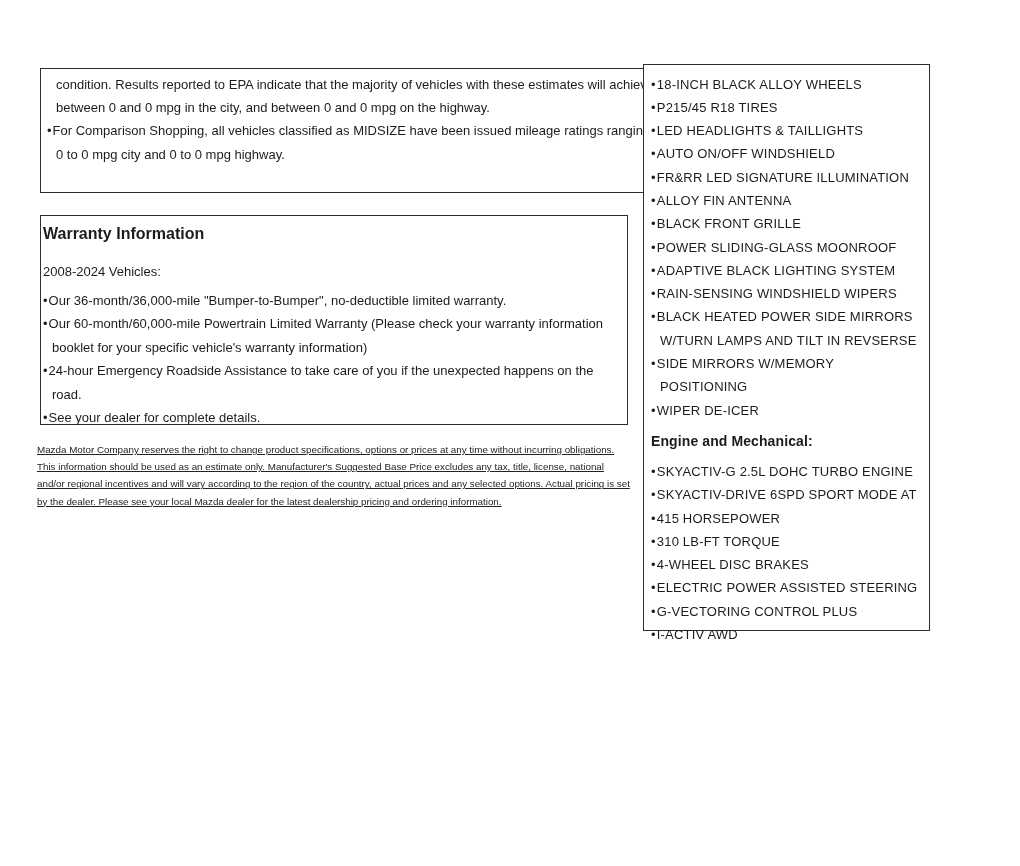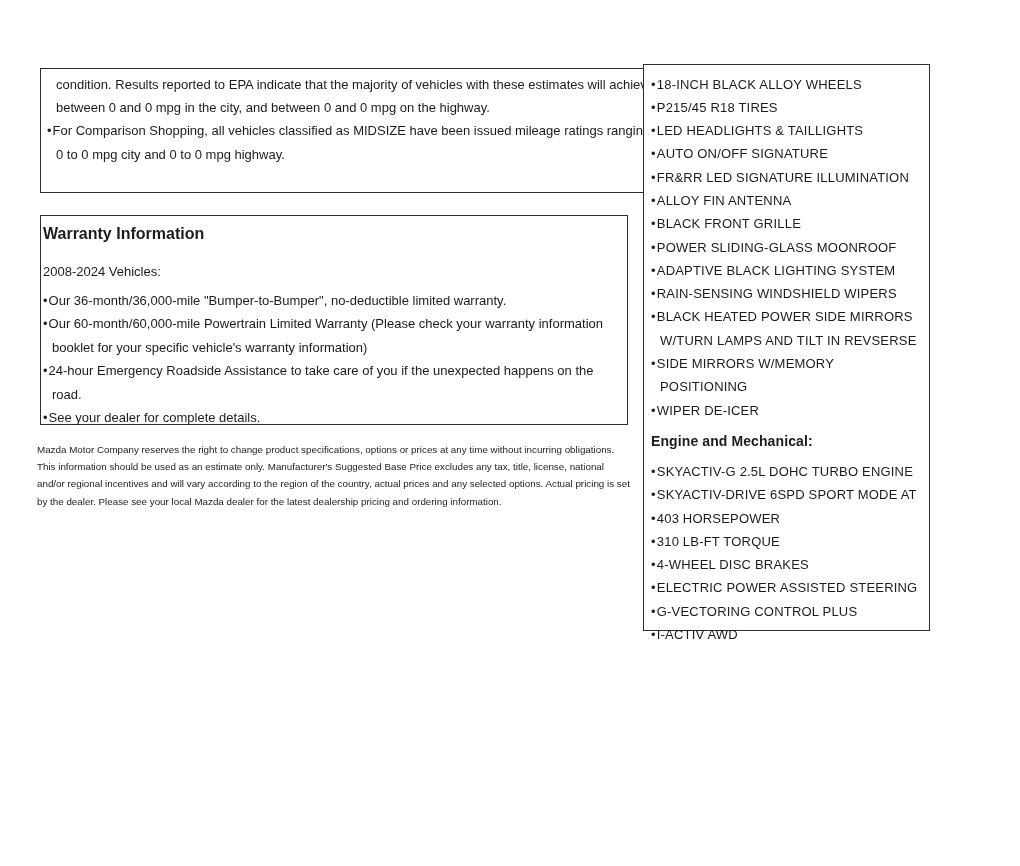--- a/index.html
+++ b/index.html
@@ -66,20 +66,21 @@
   }
 
   
   .disclaimer{
     position:absolute;
     left:37px; top:441px;
     width:594px;
     font-size:9.8px;
     line-height:17.2px;
     color:#232323;
+    text-decoration:underline;
   }
 
   
   .features-box{
     left:643px; top:64px;
     width:287px; height:567px;
     padding:7.5px 8px 0 7px;
     font-size:13px;
     line-height:23.3px;
   }
@@ -115,36 +116,36 @@
       </ul>
   </section>
 
   <p class="disclaimer">Mazda Motor Company reserves the right to change product specifications, options or prices at any time without incurring obligations. This information should be used as an estimate only. Manufacturer's Suggested Base Price excludes any tax, title, license, national and/or regional incentives and will vary according to the region of the country, actual prices and any selected options. Actual pricing is set by the dealer. Please see your local Mazda dealer for the latest dealership pricing and ordering information.</p>
 
   <section class="box features-box">
     <ul class="bullets">
         <li>18-INCH BLACK ALLOY WHEELS</li>
         <li>P215/45 R18 TIRES</li>
         <li>LED HEADLIGHTS &amp; TAILLIGHTS</li>
-        <li>AUTO ON/OFF SIGNATURE</li>
+        <li>AUTO ON/OFF WINDSHIELD</li>
         <li>FR&amp;RR LED SIGNATURE ILLUMINATION</li>
         <li>ALLOY FIN ANTENNA</li>
         <li>BLACK FRONT GRILLE</li>
         <li>POWER SLIDING-GLASS MOONROOF</li>
         <li>ADAPTIVE BLACK LIGHTING SYSTEM</li>
         <li>RAIN-SENSING WINDSHIELD WIPERS</li>
         <li>BLACK HEATED POWER SIDE MIRRORS W/TURN LAMPS AND TILT IN REVSERSE</li>
         <li>SIDE MIRRORS W/MEMORY POSITIONING</li>
         <li>WIPER DE-ICER</li>
       </ul>
     <h2>Engine and Mechanical:</h2>
     <ul class="bullets">
         <li>SKYACTIV-G 2.5L DOHC TURBO ENGINE</li>
         <li>SKYACTIV-DRIVE 6SPD SPORT MODE AT</li>
-        <li>403 HORSEPOWER</li>
+        <li>415 HORSEPOWER</li>
         <li>310 LB-FT TORQUE</li>
         <li>4-WHEEL DISC BRAKES</li>
         <li>ELECTRIC POWER ASSISTED STEERING</li>
         <li>G-VECTORING CONTROL PLUS</li>
         <li>I-ACTIV AWD</li>
       </ul>
   </section>
 
 </div>
 

